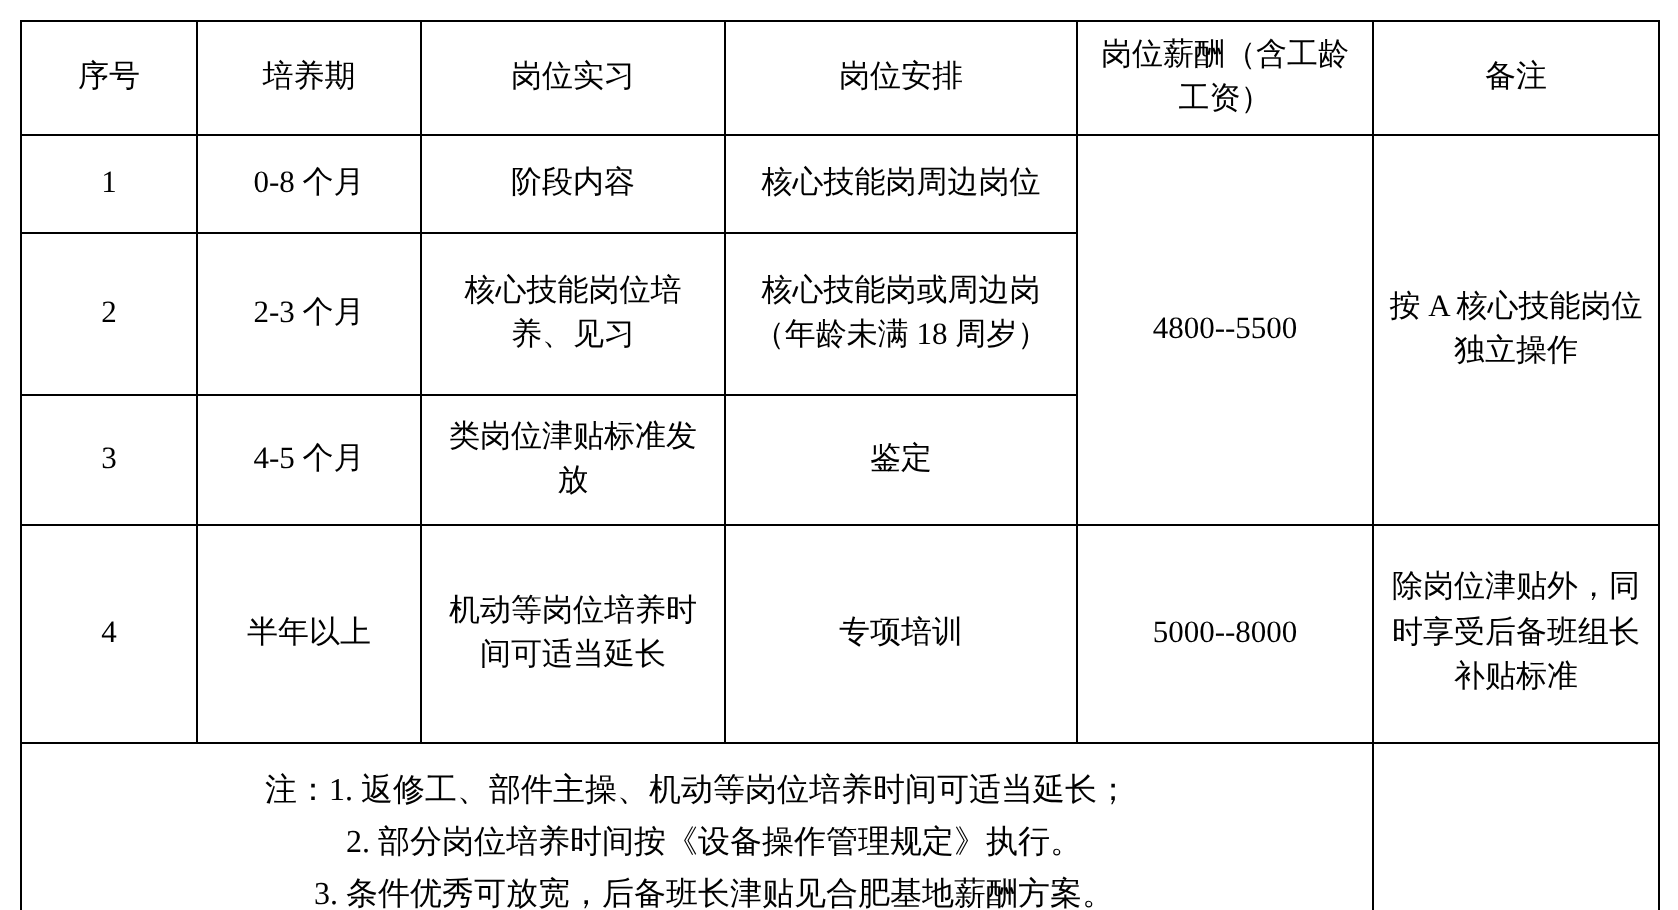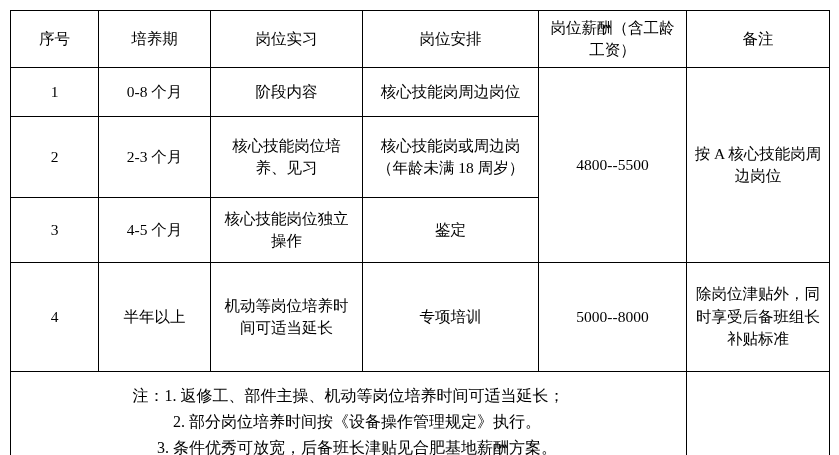--- a/index.html
+++ b/index.html
@@ -91,32 +91,32 @@
         <td>备注</td>
       </tr>
     </thead>
     <tbody>
       <tr class="row-1">
         <td>1</td>
         <td>0-8 个月</td>
         <td>阶段内容</td>
         <td>核心技能岗周边岗位</td>
         <td rowspan="3">4800--5500</td>
-        <td rowspan="3">按 A 核心技能岗周边岗位</td>
+        <td rowspan="3">按 A 核心技能岗位独立操作</td>
       </tr>
       <tr class="row-2">
         <td>2</td>
         <td>2-3 个月</td>
         <td>核心技能岗位培养、见习</td>
         <td>核心技能岗或周边岗（年龄未满 18 周岁）</td>
       </tr>
       <tr class="row-3">
         <td>3</td>
         <td>4-5 个月</td>
-        <td>核心技能岗位独立操作</td>
+        <td>类岗位津贴标准发放</td>
         <td>鉴定</td>
       </tr>
       <tr class="row-4">
         <td>4</td>
         <td>半年以上</td>
         <td>机动等岗位培养时间可适当延长</td>
         <td>专项培训</td>
         <td>5000--8000</td>
         <td>除岗位津贴外，同时享受后备班组长补贴标准</td>
       </tr>

